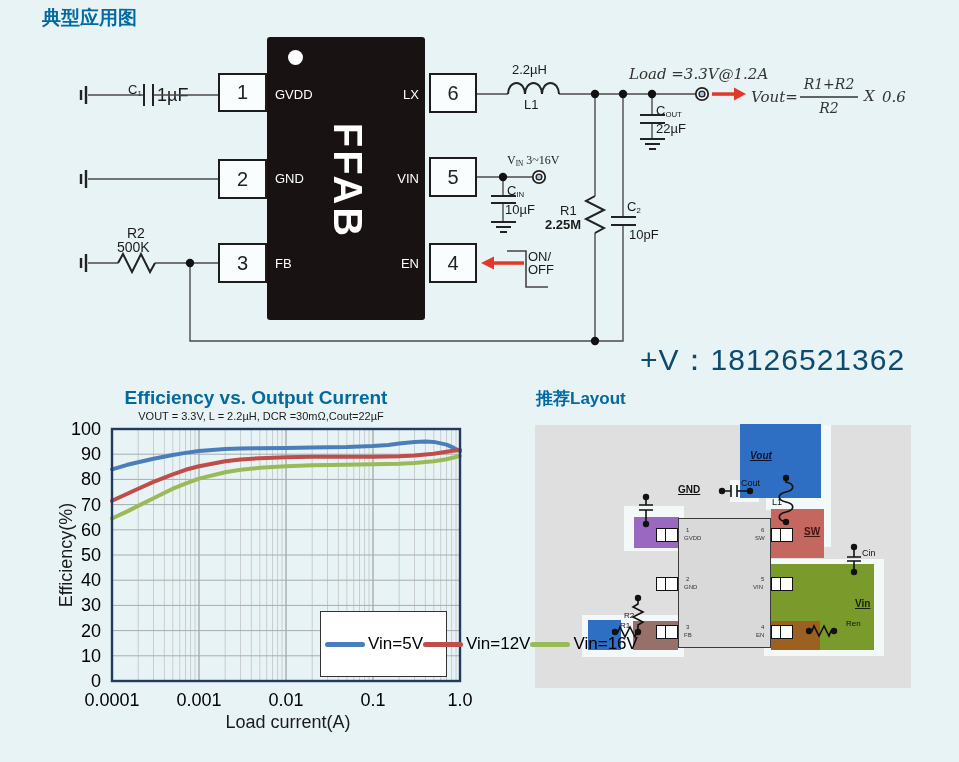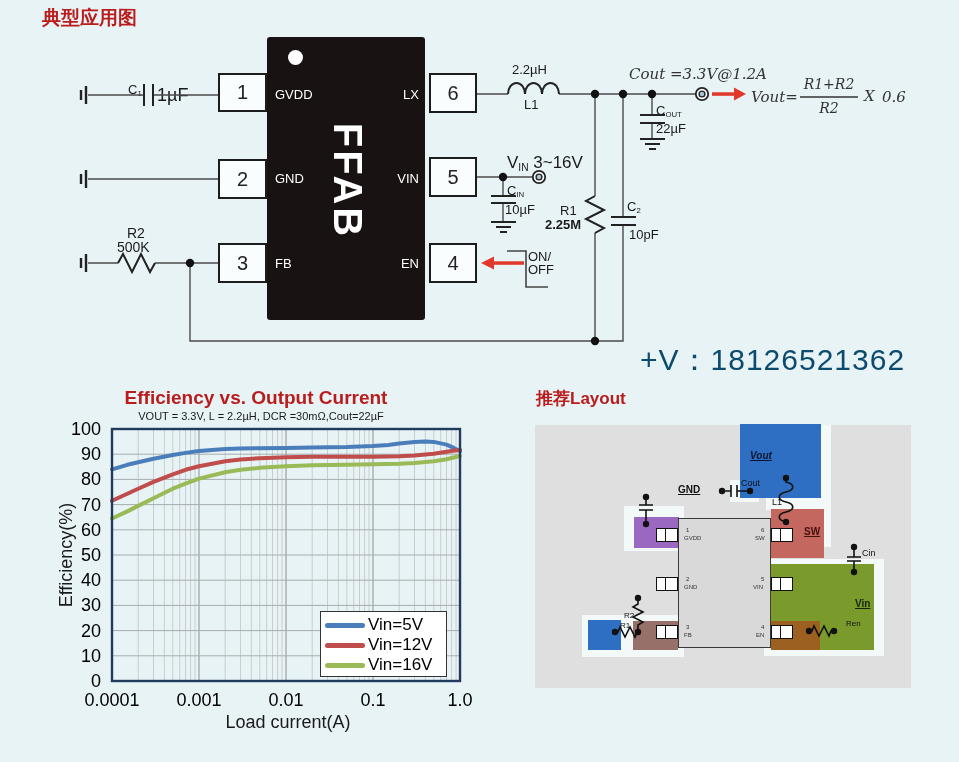--- a/index.html
+++ b/index.html
@@ -1,40 +1,40 @@
 <!DOCTYPE html>
 <html><head>
 <meta charset="utf-8">
 <style>
   html,body{margin:0;padding:0;}
   #page{position:relative;width:959px;height:762px;background:#e8f3f6;overflow:hidden;
         font-family:"Liberation Sans",sans-serif;color:#1a1a1a;}
   .lbl{position:absolute;white-space:nowrap;line-height:1.05;}
   .sub{font-size:0.6em;vertical-align:-0.28em;}
   .serif{font-family:"DejaVu Serif",serif;font-style:italic;color:#333;}
-  .hd{font-weight:bold;color:#b91c1c;}
+  .hd{font-weight:bold;color:#0369a1;}
   
   #ic{position:absolute;left:267px;top:37px;width:158px;height:283px;background:#191212;border-radius:3px;z-index:3;}
   #ic-dot{position:absolute;left:288px;top:50px;width:15px;height:15px;border-radius:50%;background:#fff;z-index:4;}
   #ic-part{position:absolute;left:347px;top:181px;transform:translate(-50%,-50%) rotate(90deg);
            font-size:40px;font-weight:600;letter-spacing:3px;color:#fff;z-index:4;}
   .icpin{position:absolute;z-index:4;color:#fff;font-size:13px;}
   .pinbox{position:absolute;background:#fafdfd;border:2px solid #1c1c1c;box-sizing:border-box;
           display:flex;align-items:center;justify-content:center;font-size:20px;color:#222;z-index:3;}
   #art{position:absolute;left:0;top:0;z-index:2;pointer-events:none;}
   #chart-svg{position:absolute;left:0;top:385px;z-index:1;}
   
   .board-el{position:absolute;z-index:1;}
   .lay-lbl{position:absolute;z-index:4;font-size:8px;color:#111;white-space:nowrap;}
   .lay-und{text-decoration:underline;}
   .pad{position:absolute;z-index:3;width:22px;height:14px;background:#fff;border:1.5px solid #111;box-sizing:border-box;}
   .pad::after{content:"";position:absolute;left:40%;top:0;width:0;height:100%;border-left:1.5px solid #111;}
   .icpin-s{position:absolute;z-index:4;font-size:6px;color:#333;line-height:1.15;}
   #legend{position:absolute;left:320px;top:611px;width:127px;height:66px;background:#fff;border:1.5px solid #333;
-          box-sizing:border-box;display:flex;flex-direction:column;justify-content:space-evenly;padding:3px 4px;z-index:4;}
+          box-sizing:border-box;display:flex;flex-direction:row;justify-content:space-evenly;padding:3px 4px;z-index:4;}
   .legend-row{display:flex;align-items:center;gap:3px;}
   .legend-line{width:40px;height:5px;border-radius:3px;flex:none;}
   .legend-text{font-size:17px;color:#000;}
   #phone{position:absolute;left:640px;top:340px;font-size:30px;color:#0c4a6e;letter-spacing:1px;z-index:4;}
 </style>
 </head>
 <body>
 
 <div id="page">
 
@@ -117,24 +117,24 @@
   <div class="pinbox" style="left:429px;top:243px;width:48px;height:40px;">
       <span>4</span>
     </div>
 
   <span class="lbl" style="left:128px;top:83px;font-size:13px;"><span>C</span><span class="sub">1</span></span>
   <span class="lbl" style="left:157px;top:86px;font-size:18px;">1µF</span>
   <span class="lbl" style="left:127px;top:226px;font-size:14px;">R2</span>
   <span class="lbl" style="left:117px;top:240px;font-size:14px;">500K</span>
   <span class="lbl" style="left:512px;top:63px;font-size:13px;">2.2µH</span>
   <span class="lbl" style="left:524px;top:98px;font-size:13px;">L1</span>
-  <span class="lbl serif" style="left:629px;top:67px;font-size:15px;">Cout =3.3V@1.2A</span>
+  <span class="lbl serif" style="left:629px;top:67px;font-size:15px;">Load =3.3V@1.2A</span>
   <span class="lbl" style="left:656px;top:104px;font-size:13px;"><span>C</span><span class="sub">OUT</span></span>
   <span class="lbl" style="left:656px;top:122px;font-size:13px;">22µF</span>
-  <span class="lbl" style="left:507px;top:154px;font-size:17px;"><span>V</span><span class="sub">IN</span>&nbsp;<span>3~16V</span></span>
+  <span class="lbl" style="left:507px;top:154px;font-size:12px;font-family:Liberation Serif, serif;"><span>V</span><span class="sub">IN</span>&nbsp;<span>3~16V</span></span>
   <span class="lbl" style="left:507px;top:184px;font-size:13px;"><span>C</span><span class="sub">IN</span></span>
   <span class="lbl" style="left:505px;top:203px;font-size:13px;">10µF</span>
   <span class="lbl" style="left:560px;top:204px;font-size:13px;">R1</span>
   <span class="lbl" style="left:545px;top:218px;font-size:13px;font-weight:bold;">2.25M</span>
   <span class="lbl" style="left:627px;top:200px;font-size:13px;"><span>C</span><span class="sub">2</span></span>
   <span class="lbl" style="left:629px;top:228px;font-size:13px;">10pF</span>
   <span class="lbl" style="left:528px;top:250px;font-size:13px;">ON/</span>
   <span class="lbl" style="left:528px;top:263px;font-size:13px;">OFF</span>
 
   <span class="lbl serif" style="left:751px;top:90px;font-size:15px;text-align:center;">Vout=</span>

